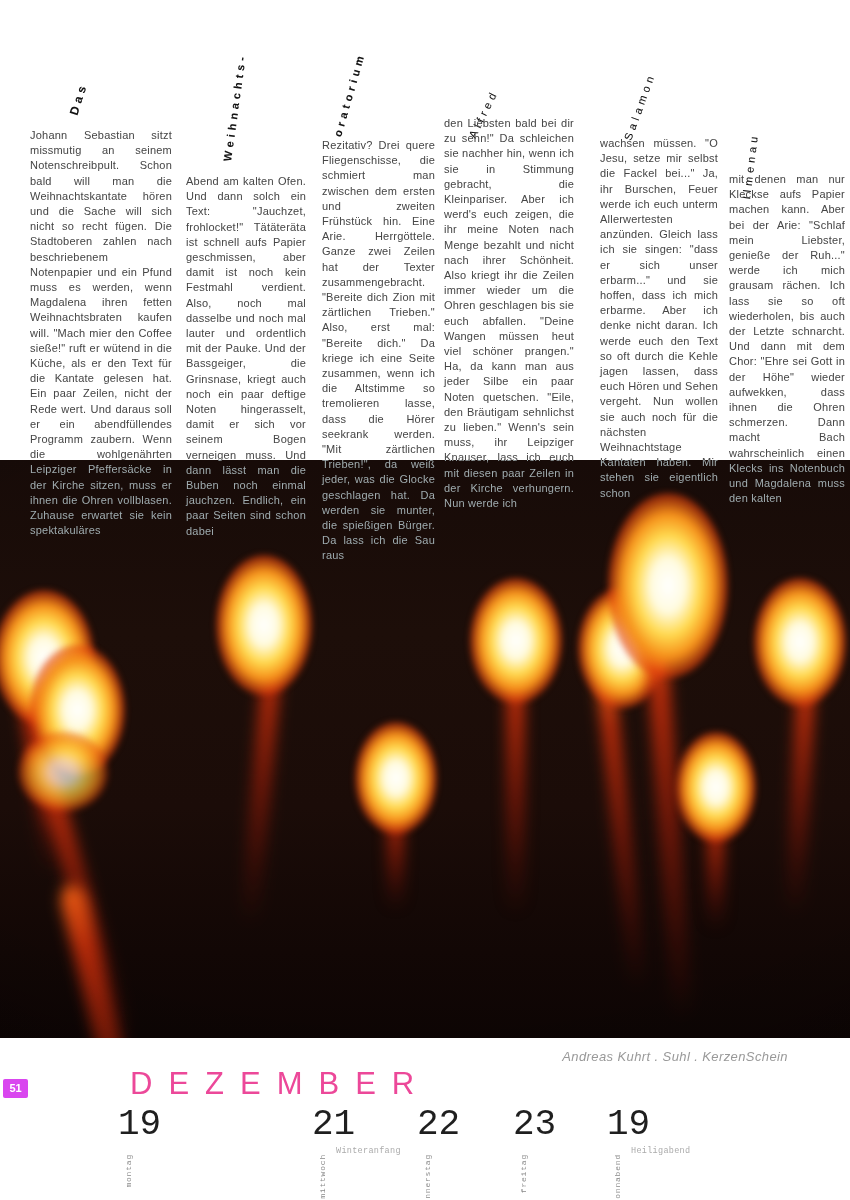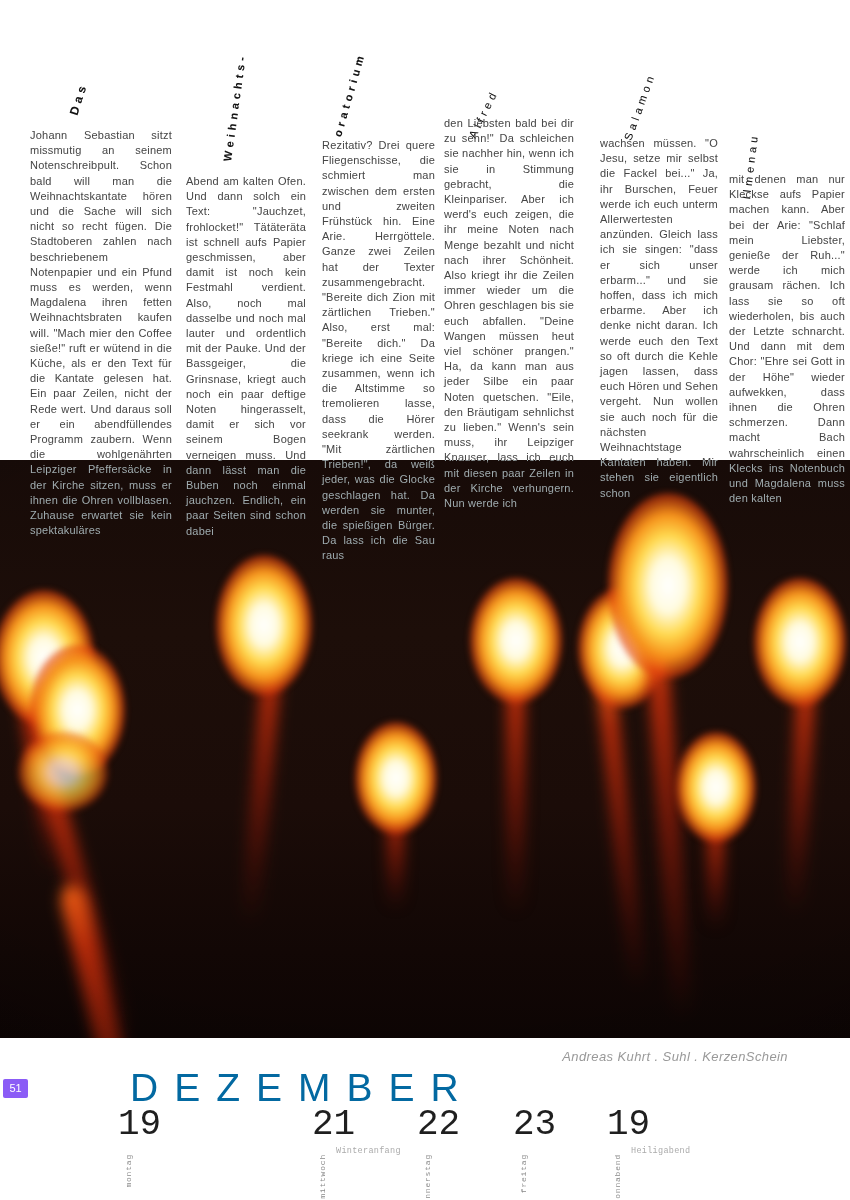--- a/index.html
+++ b/index.html
@@ -39,26 +39,26 @@
     position:absolute;color:#ececec;font-weight:bold;font-size:12px;
     letter-spacing:4px;white-space:nowrap;transform-origin:left bottom;
   }
   
   .credit{
     position:absolute;top:1049px;right:62px;z-index:2;
     font-size:13px;letter-spacing:.4px;color:#999;font-style:italic;
   }
   .weekbadge{
     position:absolute;left:3px;top:1079px;width:25px;height:19px;z-index:2;
-    background:#8b5cf6;color:#fff;font-size:11px;font-weight:normal;
+    background:#d946ef;color:#fff;font-size:11px;font-weight:bold;
     text-align:center;line-height:19px;border-radius:2px;
   }
   .month{
     position:absolute;left:130px;top:1066px;z-index:2;
-    font-size:39px;letter-spacing:16px;color:#0369a1;font-weight:normal;
+    font-size:31px;letter-spacing:16px;color:#ec4899;font-weight:normal;
   }
   .day{position:absolute;top:1106px;width:96px;height:94px;z-index:2;font-family:Liberation Mono, monospace;}
   .day .num{
     font-size:36px;line-height:38px;color:#1f1f1f;letter-spacing:0;
     display:inline-block;font-weight:normal;
   }
   .day.emph .num{font-weight:bold;color:#0d0d0d;}
   .day .note{
     display:inline-block;margin-left:24px;position:relative;top:-4px;
     font-size:8.5px;color:#ababab;white-space:nowrap;letter-spacing:.3px;

